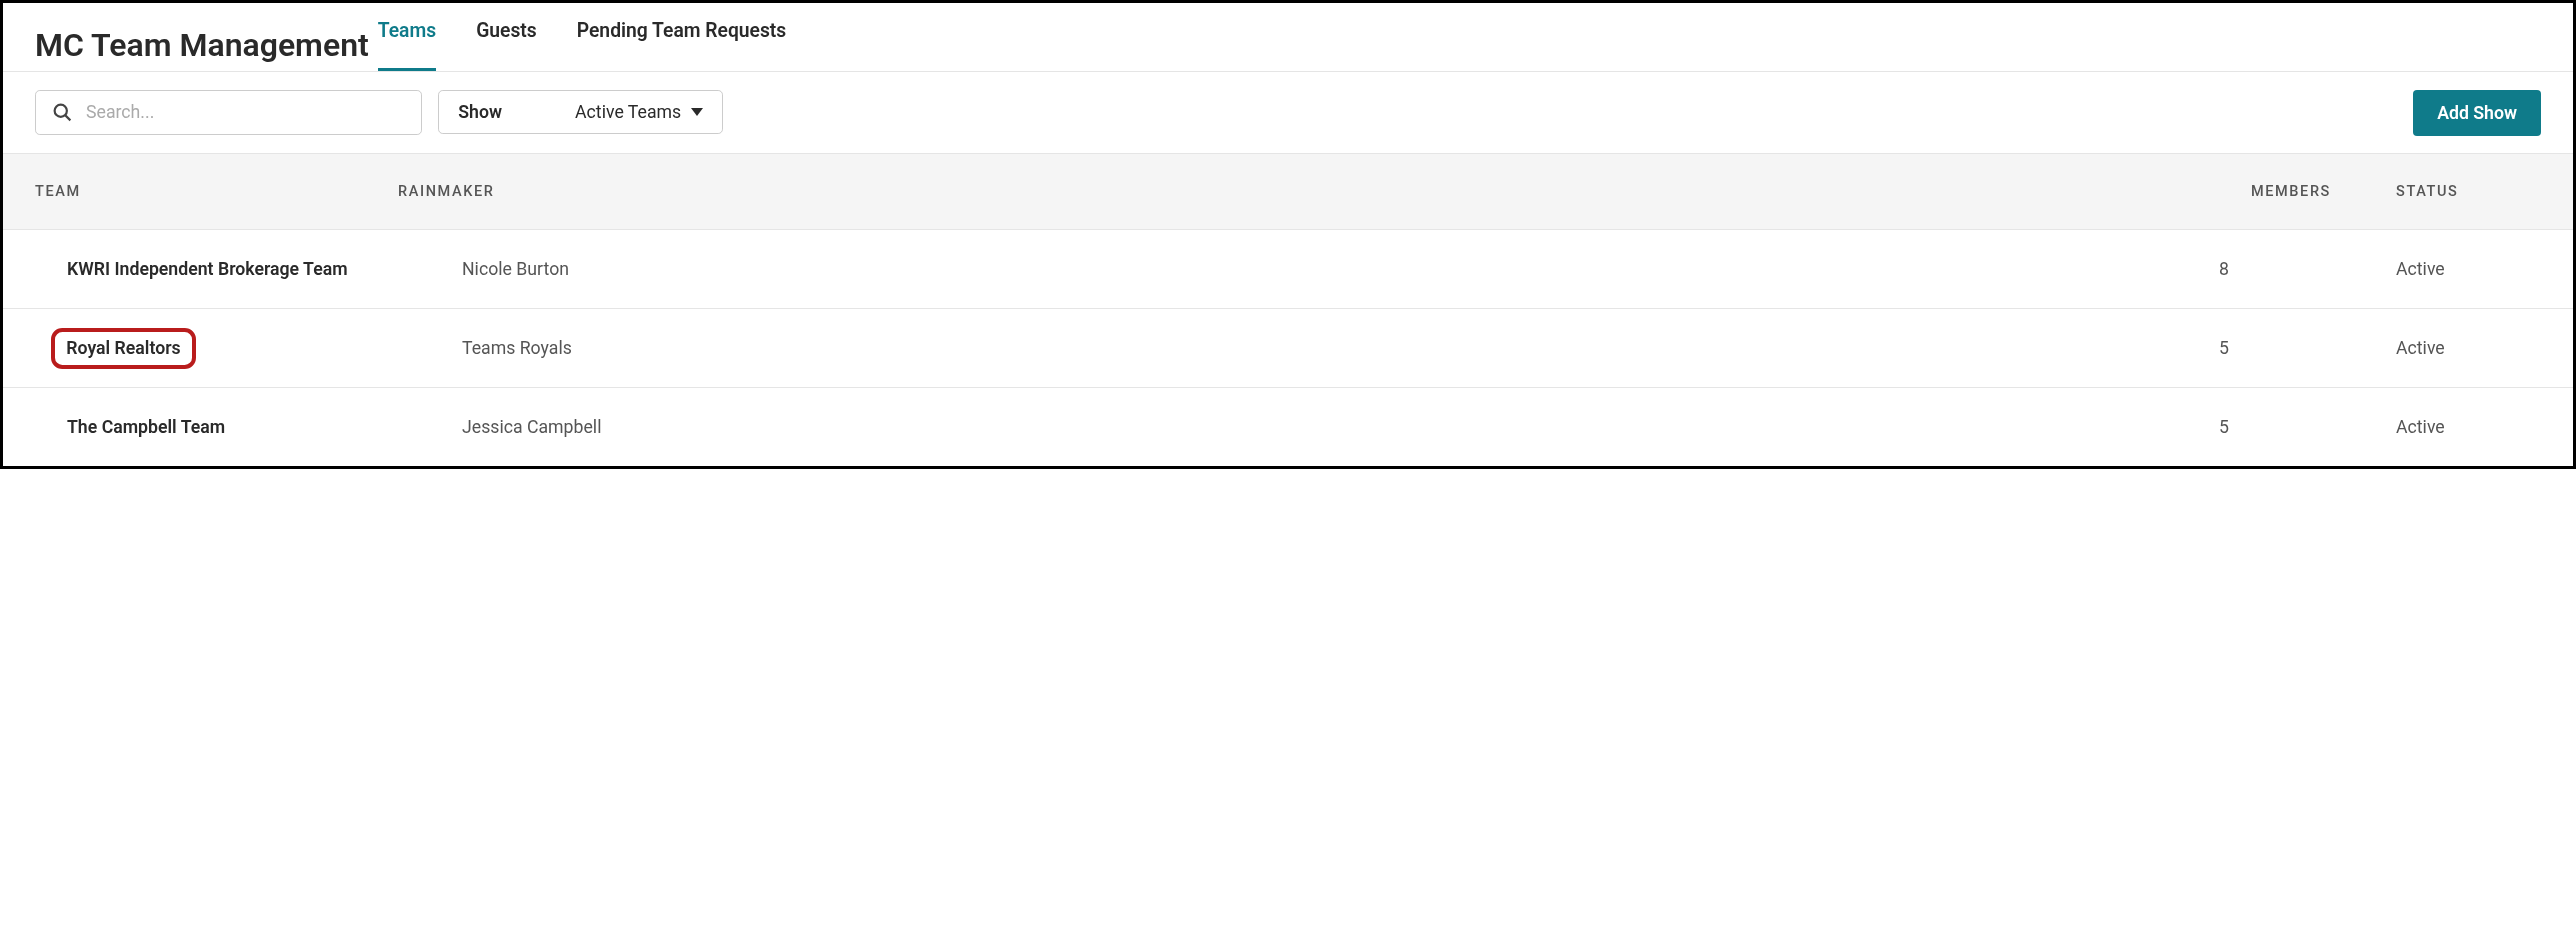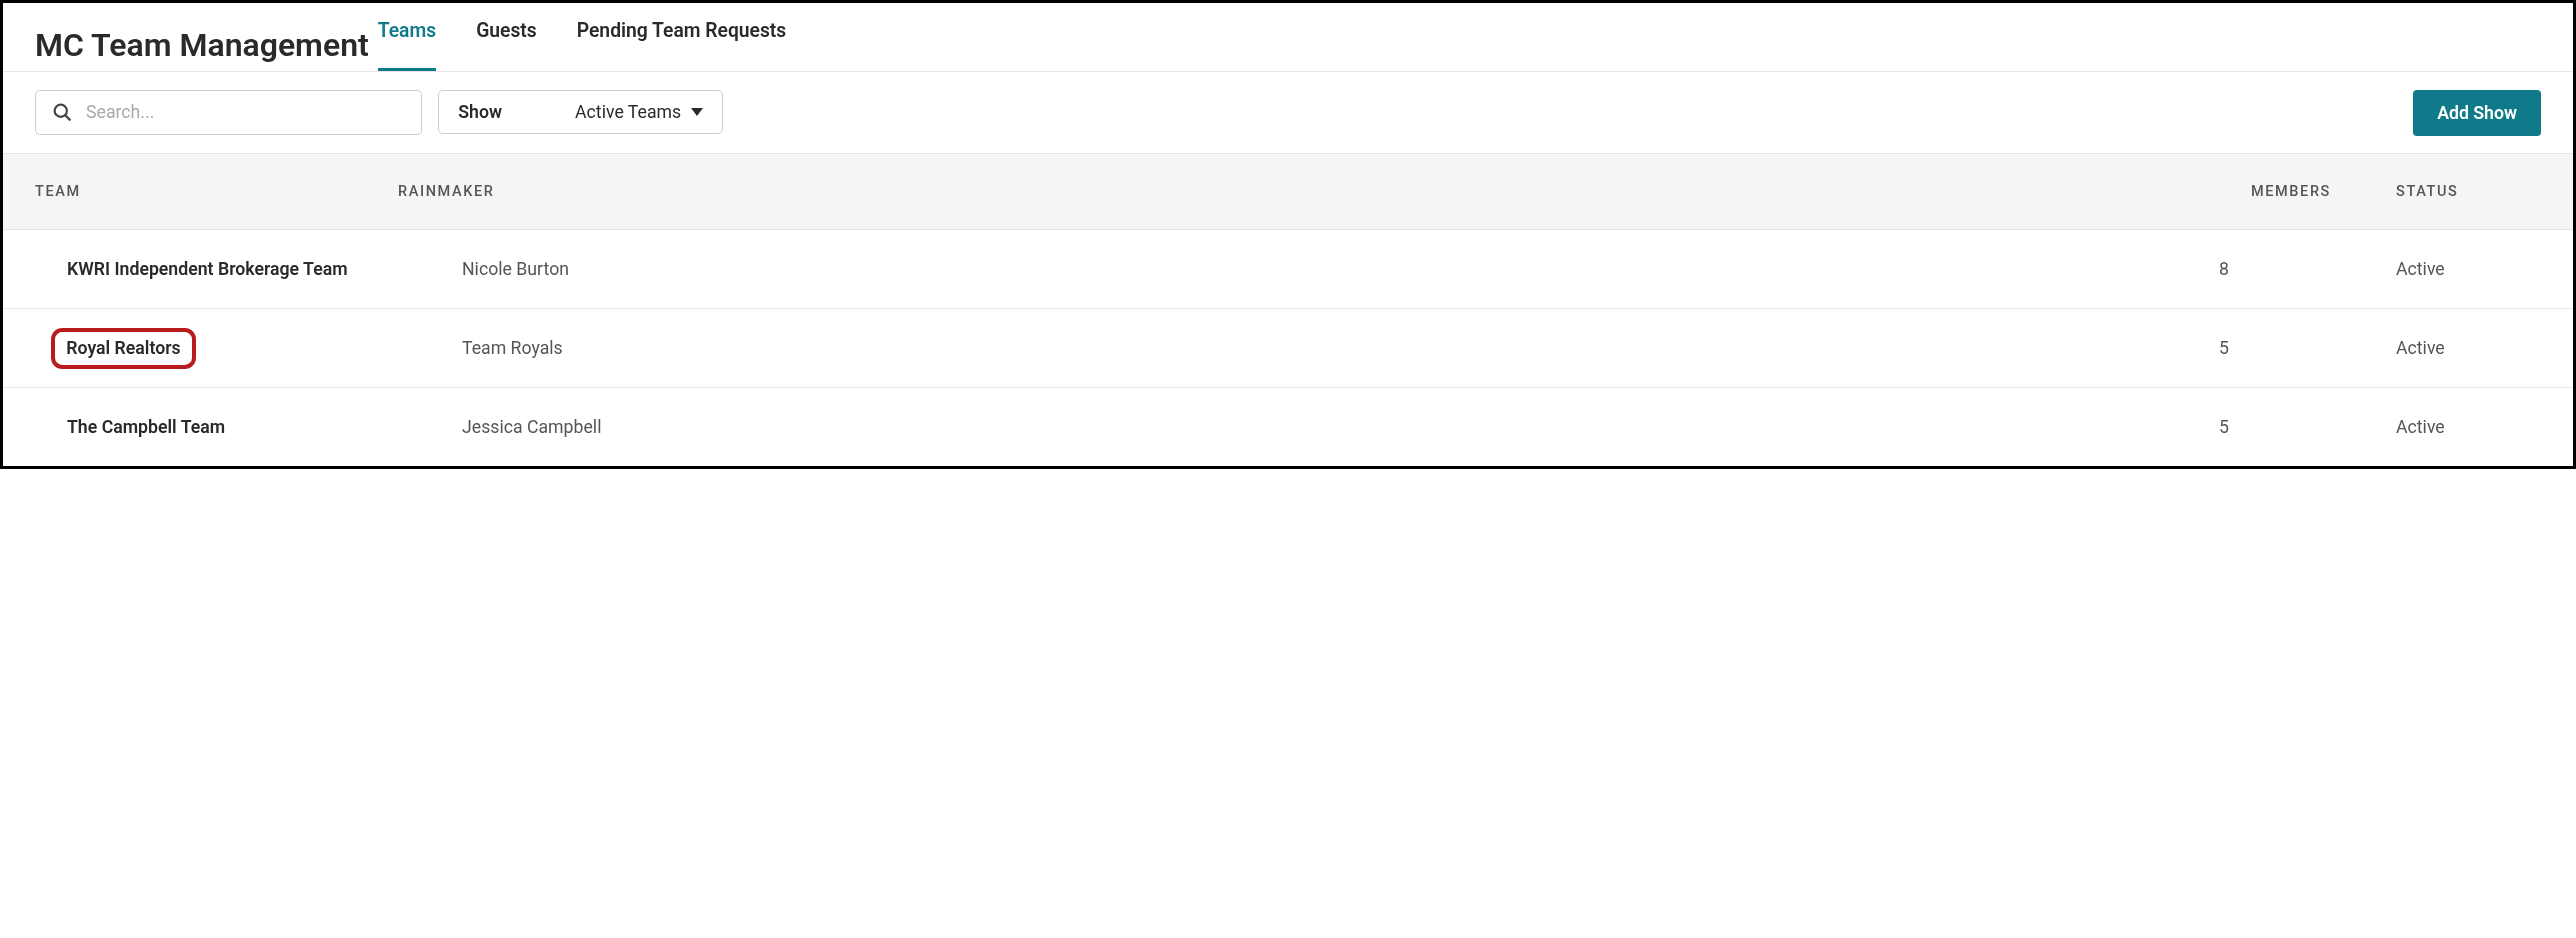--- a/index.html
+++ b/index.html
@@ -201,21 +201,21 @@
     <div class="td col-members">8</div>
     <div class="td col-status">Active</div>
   </div>
 
   <div class="table-row">
     <div class="td team-name col-team">
       <span class="highlight-box">
         <span>Royal Realtors</span>
       </span>
     </div>
-    <div class="td col-rainmaker">Team Royals</div>
+    <div class="td col-rainmaker">Teams Royals</div>
     <div class="td col-members">5</div>
     <div class="td col-status">Active</div>
   </div>
 
   <div class="table-row" style="border-bottom:none;">
     <div class="td team-name col-team">The Campbell Team</div>
     <div class="td col-rainmaker">Jessica Campbell</div>
     <div class="td col-members">5</div>
     <div class="td col-status">Active</div>
   </div>

